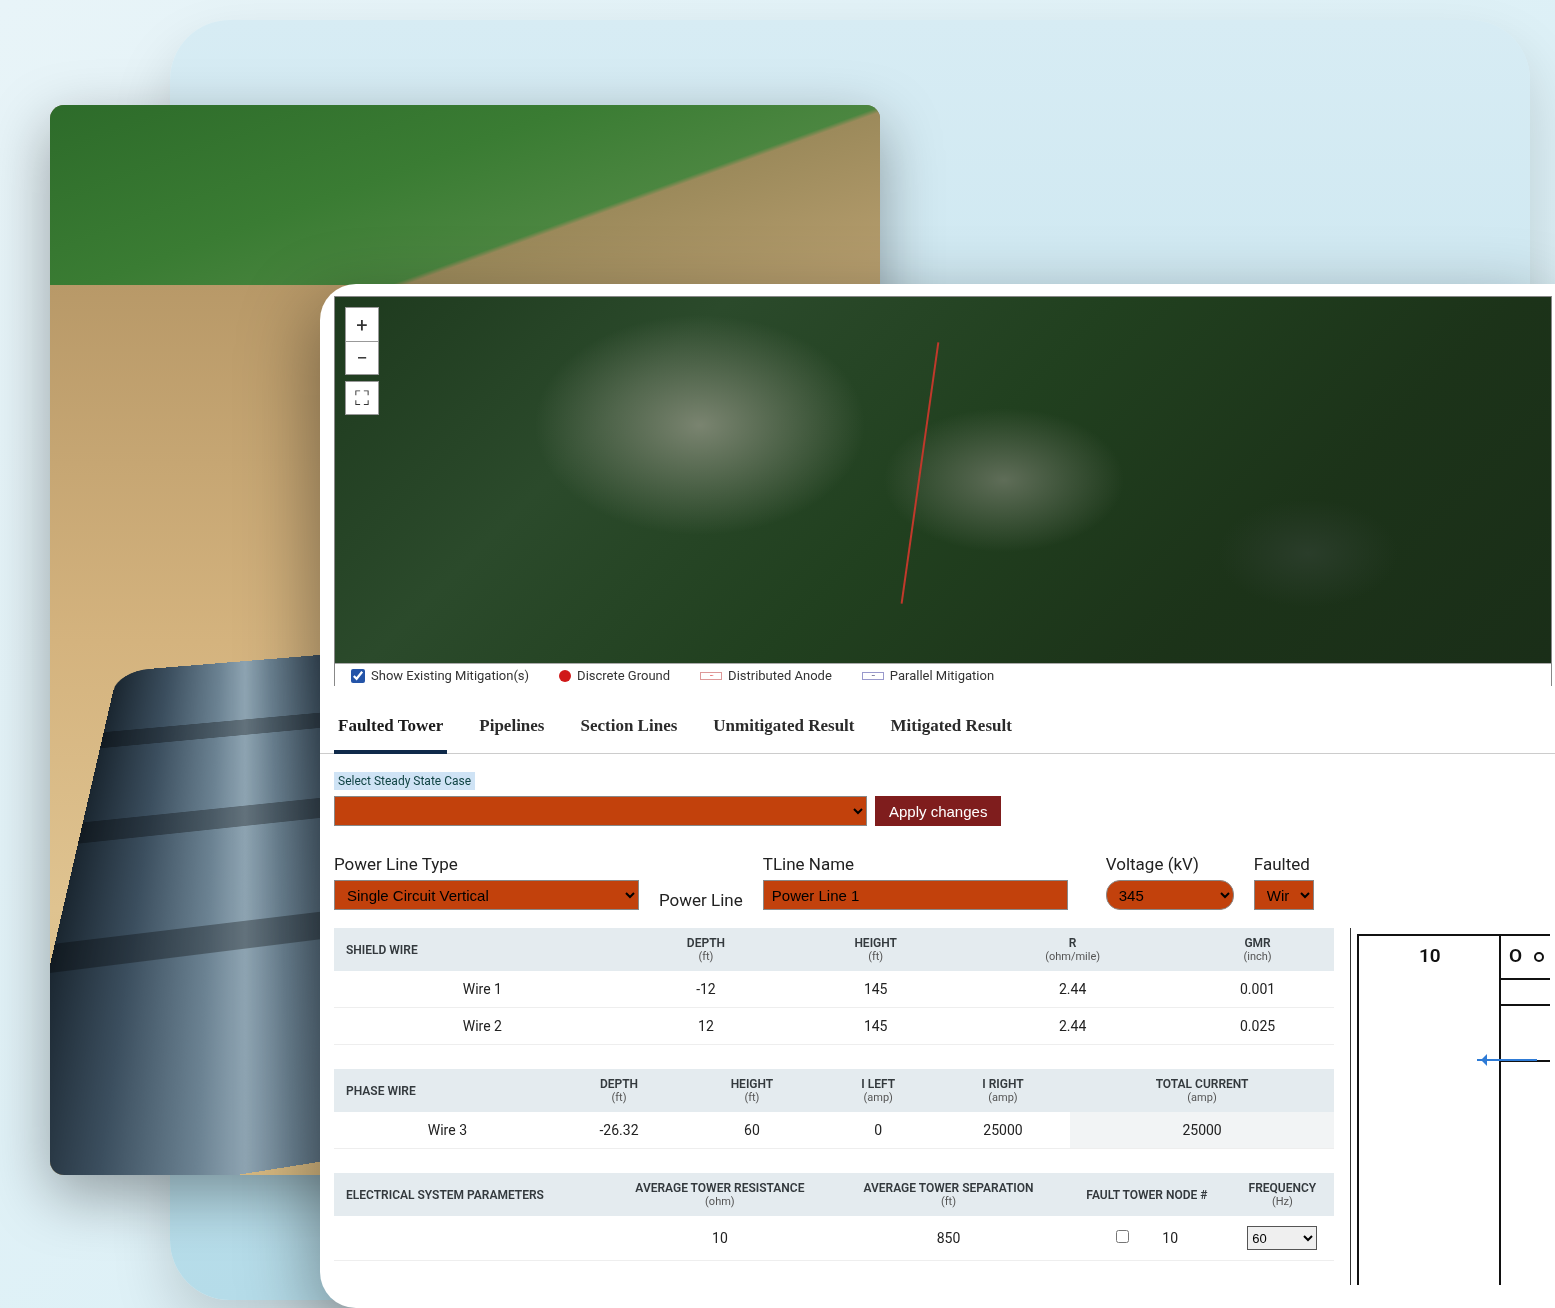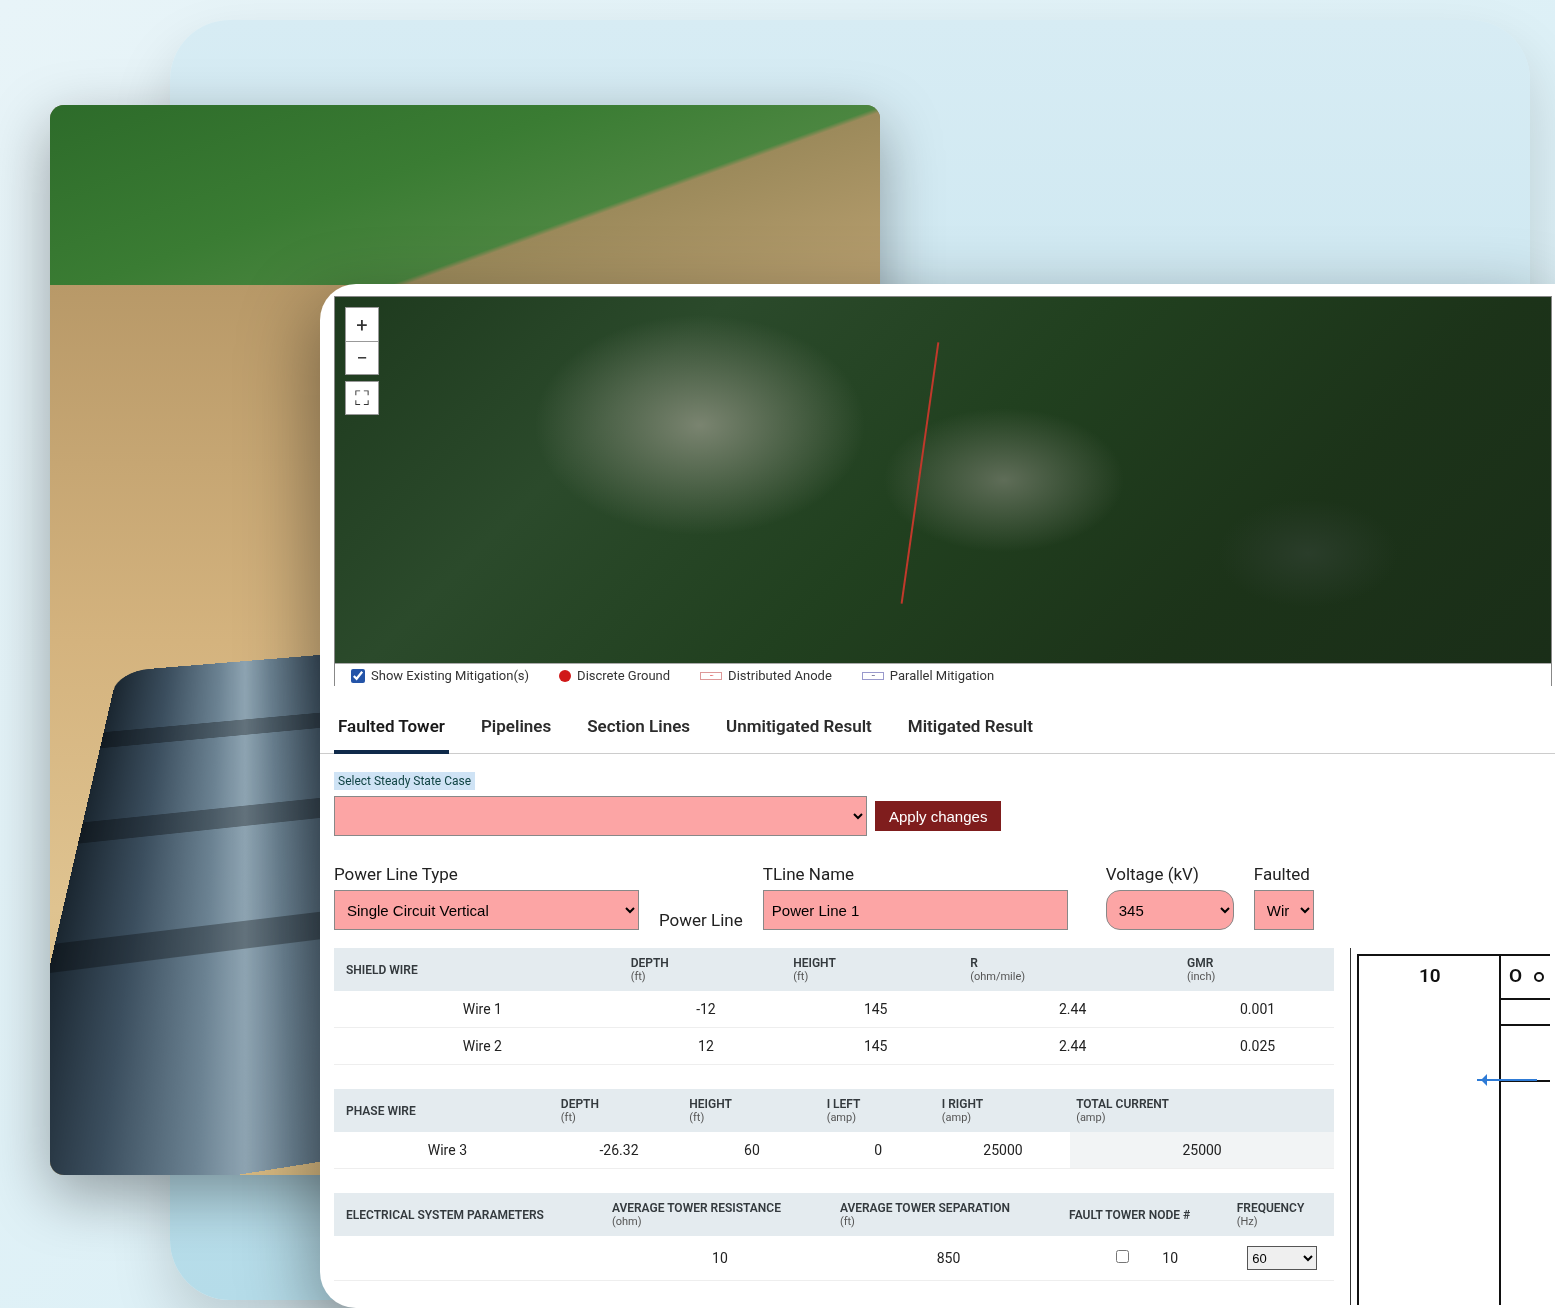--- a/index.html
+++ b/index.html
@@ -79,48 +79,48 @@
 .map-legend { height:24px; background:#fff; border-top:1px solid #aaa; display:flex; align-items:center; font-size:13px; color:#333; gap:10px; padding:0 6px; }
 .legend-item { display:flex; align-items:center; gap:6px; padding:0 10px; }
 .legend-swatch { width:12px; height:12px; display:inline-block; }
 .sw-red { background:#d01818; border-radius:50%; }
 .sw-anode { width:22px; height:8px; background:#fff; border:1px solid #d99; display:inline-flex; align-items:center; justify-content:center; color:#d33; font-size:7px; letter-spacing:-1px; }
 .sw-parallel { width:22px; height:8px; background:#fff; border:1px solid #99c; display:inline-flex; align-items:center; justify-content:center; color:#336; font-size:7px; letter-spacing:-1px; }
 .legend-cb { width:14px; height:14px; accent-color:#2454a8; }
 
 
 .tabs { display:flex; gap:28px; padding:30px 14px 0 14px; border-bottom:1px solid #ccc; }
-.tab { font-size:17px; font-weight:600; color:#2b2b2b; padding:0 4px 14px 4px; cursor:pointer; }
+.tab { font-size:17px; font-weight:600; color:#2b2b2b; padding:0 4px 14px 4px; cursor:pointer;font-family:Liberation Serif, serif; }
 .tab.active { color:#1a1a1a; border-bottom:4px solid #0f2a4a; margin-bottom:-1px; }
 
 
 .steady-row { padding:16px 14px 0 14px; }
 .steady-label { background:#cfe3f5; color:#144; font-size:12px; padding:2px 4px; display:inline-block; }
 .steady-controls { display:flex; gap:8px; margin-top:6px; align-items:center; }
-.select, .input-text { height:40px; border:1px solid #888; font-size:15px; padding:0 8px; background:#fca5a5; }
+.select, .input-text { height:30px; border:1px solid #888; font-size:15px; padding:0 8px; background:#c2410c; }
 .steady-select { width:533px; }
 .btn-dark { height:30px; background:#7f1d1d; color:#fff; border:none; padding:0 14px; font-size:15px; cursor:pointer; }
 
 
 .fields-row { display:flex; gap:20px; padding:28px 14px 0 14px; align-items:flex-end; }
 .field-group { display:flex; flex-direction:column; gap:6px; }
 .field-label { font-size:17px; color:#222; }
 .w-pltype { width:305px; }
 .w-pl { width:305px; }
 .w-tname { width:305px; }
 .w-volt { width:128px;border-radius:14px; }
 .w-fault { width:60px; }
 
 
 .tables-wrap { display:flex; padding:18px 0 0 14px; gap:16px; }
 .tables-left { width:1000px; }
 .diagram-col { width:200px; border-left:1px solid #333; position:relative; }
 
 table.grid { width:100%; border-collapse:collapse; margin-bottom:24px; font-size:14px; }
-table.grid th { background:#e4ebef; color:#33393d; font-weight:600; font-size:12px; padding:8px 6px; text-align:left; border:none; }
+table.grid th { background:#e4ebef; color:#33393d; font-weight:600; font-size:12px; padding:8px 6px; text-align:center; border:none; }
 table.grid th .unit { display:block; font-size:11px; font-weight:400; color:#555; }
 table.grid th:first-child { text-align:left; padding-left:12px; }
 table.grid td { padding:10px 6px; text-align:center; border-bottom:1px solid #eee; color:#222; }
 table.grid td:first-child { text-align:center; padding-left:12px; }
 table.grid .hl { background:#f2f4f5; }
 
 .param-head th { font-size:12px; }
 .freq-select { width:70px; height:24px; border:1px solid #555; font-size:13px; }
 
 

